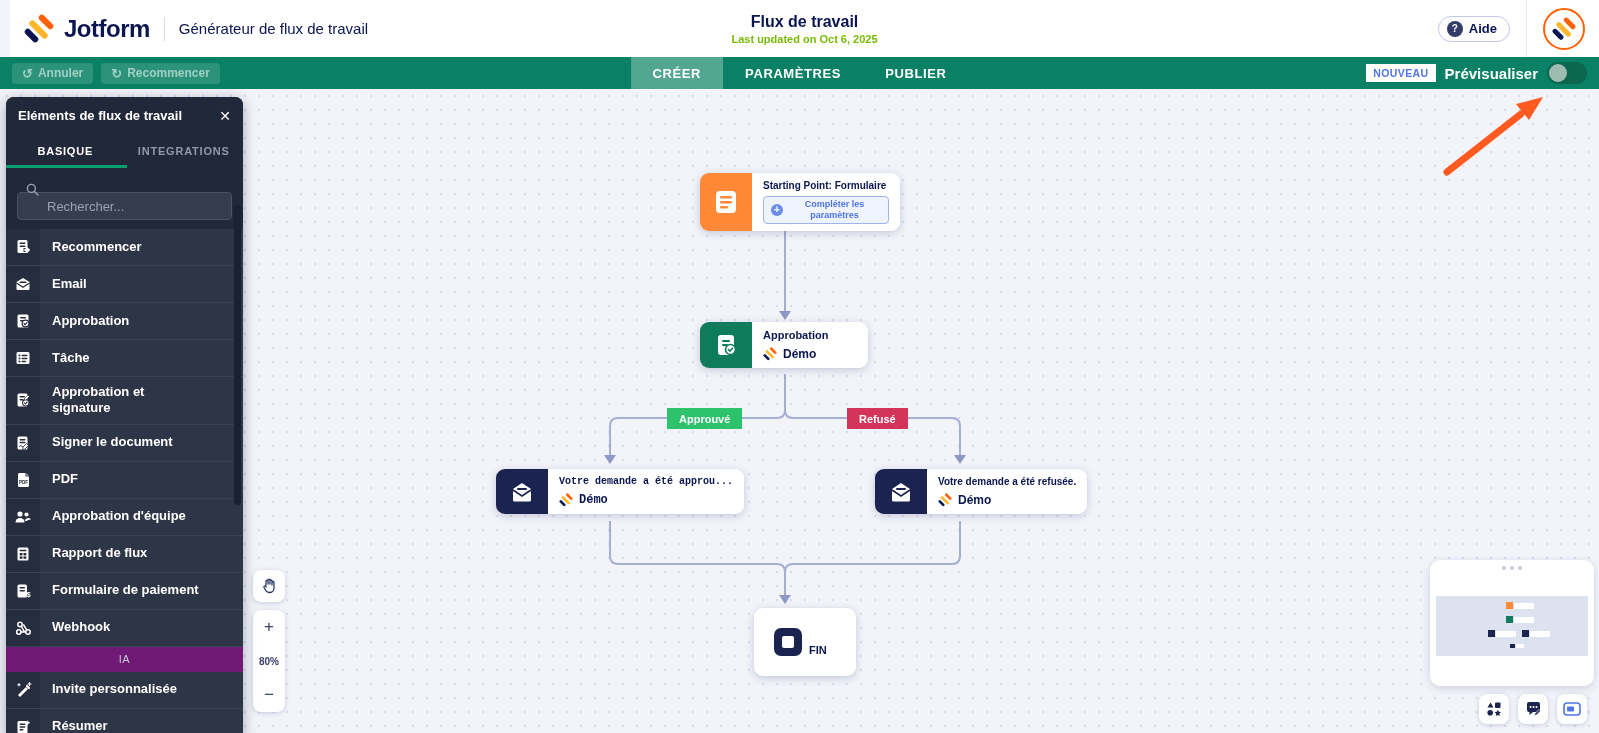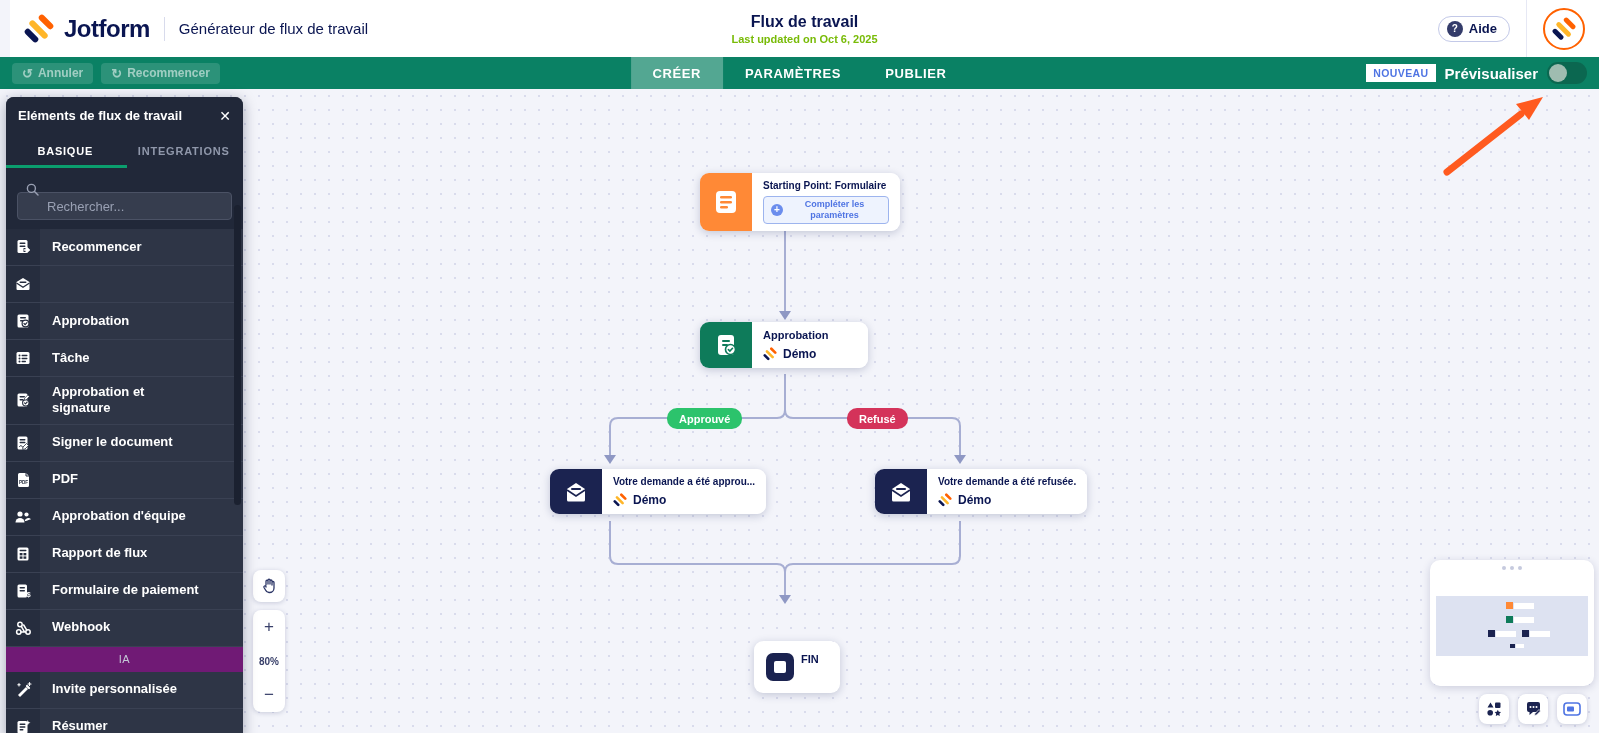--- a/index.html
+++ b/index.html
@@ -45,25 +45,25 @@
   .node-body { background:#fff; border-radius:0 9px 9px 0; padding:7px 11px; display:flex; flex-direction:column; justify-content:center; min-width:116px; }
   .node-title { font-size:10px; font-weight:bold; color:#0a1551; white-space:nowrap; }
   .node-sub { display:flex; align-items:center; gap:6px; margin-top:6px; font-size:12px; font-weight:bold; color:#0a1551; }
   .bg-orange { background:#ff8936; }
   .bg-green  { background:#0e7b5a; }
   .bg-navy   { background:#1b2350; }
 
   .setup-btn { margin-top:5px; display:flex; align-items:center; gap:5px; border:1px solid #9db4ee; background:#eef3fe; border-radius:4px; padding:2px 7px; color:#4f74e3; font-size:9px; font-weight:bold; line-height:1.2; text-align:center; cursor:pointer; width:126px; }
   .setup-plus { width:12px; height:12px; border-radius:50%; background:#6b8ded; color:#fff; font-size:10px; display:flex; align-items:center; justify-content:center; flex-shrink:0; }
 
-  .branch-pill { position:absolute; height:21px; border-radius:10px; color:#fff; font-size:11px; font-weight:bold; display:flex; align-items:center; padding:0 12px; cursor:pointer; }
+  .branch-pill { position:absolute; height:21px; border-radius:0; color:#fff; font-size:11px; font-weight:bold; display:flex; align-items:center; padding:0 12px; cursor:pointer; }
   .pill-green { background:#2cc36c; }
   .pill-red   { background:#d4335a; }
 
-  .end-node { position:absolute; background:#fff; border-radius:9px; box-shadow:0 2px 8px rgba(25,35,90,0.22); display:flex; align-items:flex-start; padding:12px; cursor:pointer;margin-top:33px; }
+  .end-node { position:absolute; background:#fff; border-radius:9px; box-shadow:0 2px 8px rgba(25,35,90,0.22); display:flex; align-items:flex-end; padding:20px; cursor:pointer; }
   .end-ic { width:28px; height:28px; border-radius:7px; background:#1b2350; display:flex; align-items:center; justify-content:center; }
   .end-ic .sq { width:12px; height:12px; background:#fff; border-radius:2px; }
   .end-lb { font-size:11px; font-weight:bold; color:#0a1551; margin:0 9px 0 7px; }
 
   
   .hand-btn { position:absolute; left:253px; top:481px; width:32px; height:32px; background:#fff; border-radius:8px; box-shadow:0 1px 5px rgba(25,35,90,0.2); display:flex; align-items:center; justify-content:center; cursor:pointer; }
   .zoom-group { position:absolute; left:253px; top:521px; width:32px; background:#fff; border-radius:8px; box-shadow:0 1px 5px rgba(25,35,90,0.2); display:flex; flex-direction:column; align-items:center; }
   .zg-btn { width:32px; height:34px; display:flex; align-items:center; justify-content:center; font-size:17px; color:#39406a; cursor:pointer; }
   .zg-pct { width:32px; height:34px; display:flex; align-items:center; justify-content:center; font-size:10px; font-weight:bold; color:#39406a; }
 
@@ -162,21 +162,21 @@
             <path d="M4 19 L12 27" stroke="#0a1551" stroke-width="6" stroke-linecap="round"></path>
           </svg>
         <span>Démo</span>
       </div>
     </div>
   </div>
 
   <div class="branch-pill pill-green" style="left:667px; top:319px;">Approuvé</div>
   <div class="branch-pill pill-red" style="left:847px; top:319px;">Refusé</div>
 
-  <div class="flow-node" style="left:550px; top:380px;">
+  <div class="flow-node" style="left:496px; top:380px;font-family:Liberation Mono, monospace;">
     <div class="node-icon bg-navy">
       <svg width="24" height="24" viewBox="0 0 24 24">
           <path d="M3 9 L12 3 L21 9 V20 a1.5 1.5 0 0 1 -1.5 1.5 H4.5 A1.5 1.5 0 0 1 3 20 Z" fill="#fff"></path>
           <rect x="7" y="8" width="10" height="2" rx="1" fill="#1b2350"></rect>
           <path d="M3 10 L12 16 L21 10" stroke="#1b2350" stroke-width="1.6" fill="none"></path>
         </svg>
     </div>
     <div class="node-body">
       <div class="node-title">Votre demande a été approu...</div>
       <div class="node-sub">
@@ -317,20 +317,23 @@
           <span>Recommencer</span>
         </div>
       </div>
       <div class="p-item">
         <div class="p-ic">
           <svg width="16" height="16" viewBox="0 0 16 16">
             <path d="M1.5 6 L8 2 L14.5 6 V13 a1 1 0 0 1 -1 1 H2.5 a1 1 0 0 1 -1 -1 Z" fill="#fff"></path>
             <rect x="4.5" y="5.5" width="7" height="1.6" rx=".8" fill="#262d3e"></rect>
             <path d="M1.5 7 L8 11.2 L14.5 7" stroke="#262d3e" stroke-width="1.3" fill="none"></path>
           </svg>
+        </div>
+        <div class="p-lb">
+          <span>Email</span>
         </div>
       </div>
       <div class="p-item">
         <div class="p-ic">
           <svg width="16" height="16" viewBox="0 0 16 16">
             <rect x="2.5" y="1.5" width="11" height="13" rx="1.5" fill="#fff"></rect>
             <rect x="5" y="4" width="6" height="1.4" rx=".7" fill="#262d3e"></rect>
             <rect x="5" y="7" width="4.5" height="1.4" rx=".7" fill="#262d3e"></rect>
             <circle cx="10.5" cy="10.5" r="3.4" fill="#fff" stroke="#262d3e" stroke-width="1.2"></circle>
             <path d="M9 10.5 l1.1 1.1 1.9 -2" stroke="#262d3e" stroke-width="1.2" fill="none" stroke-linecap="round"></path>

